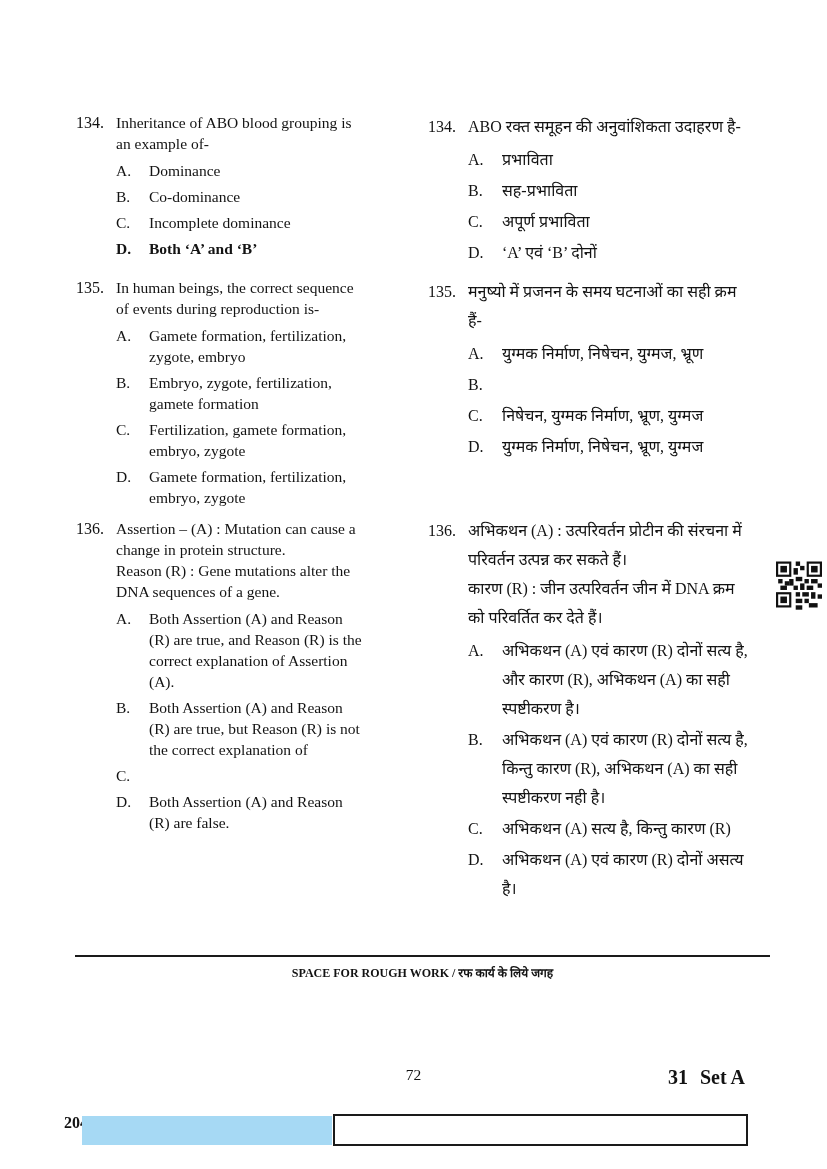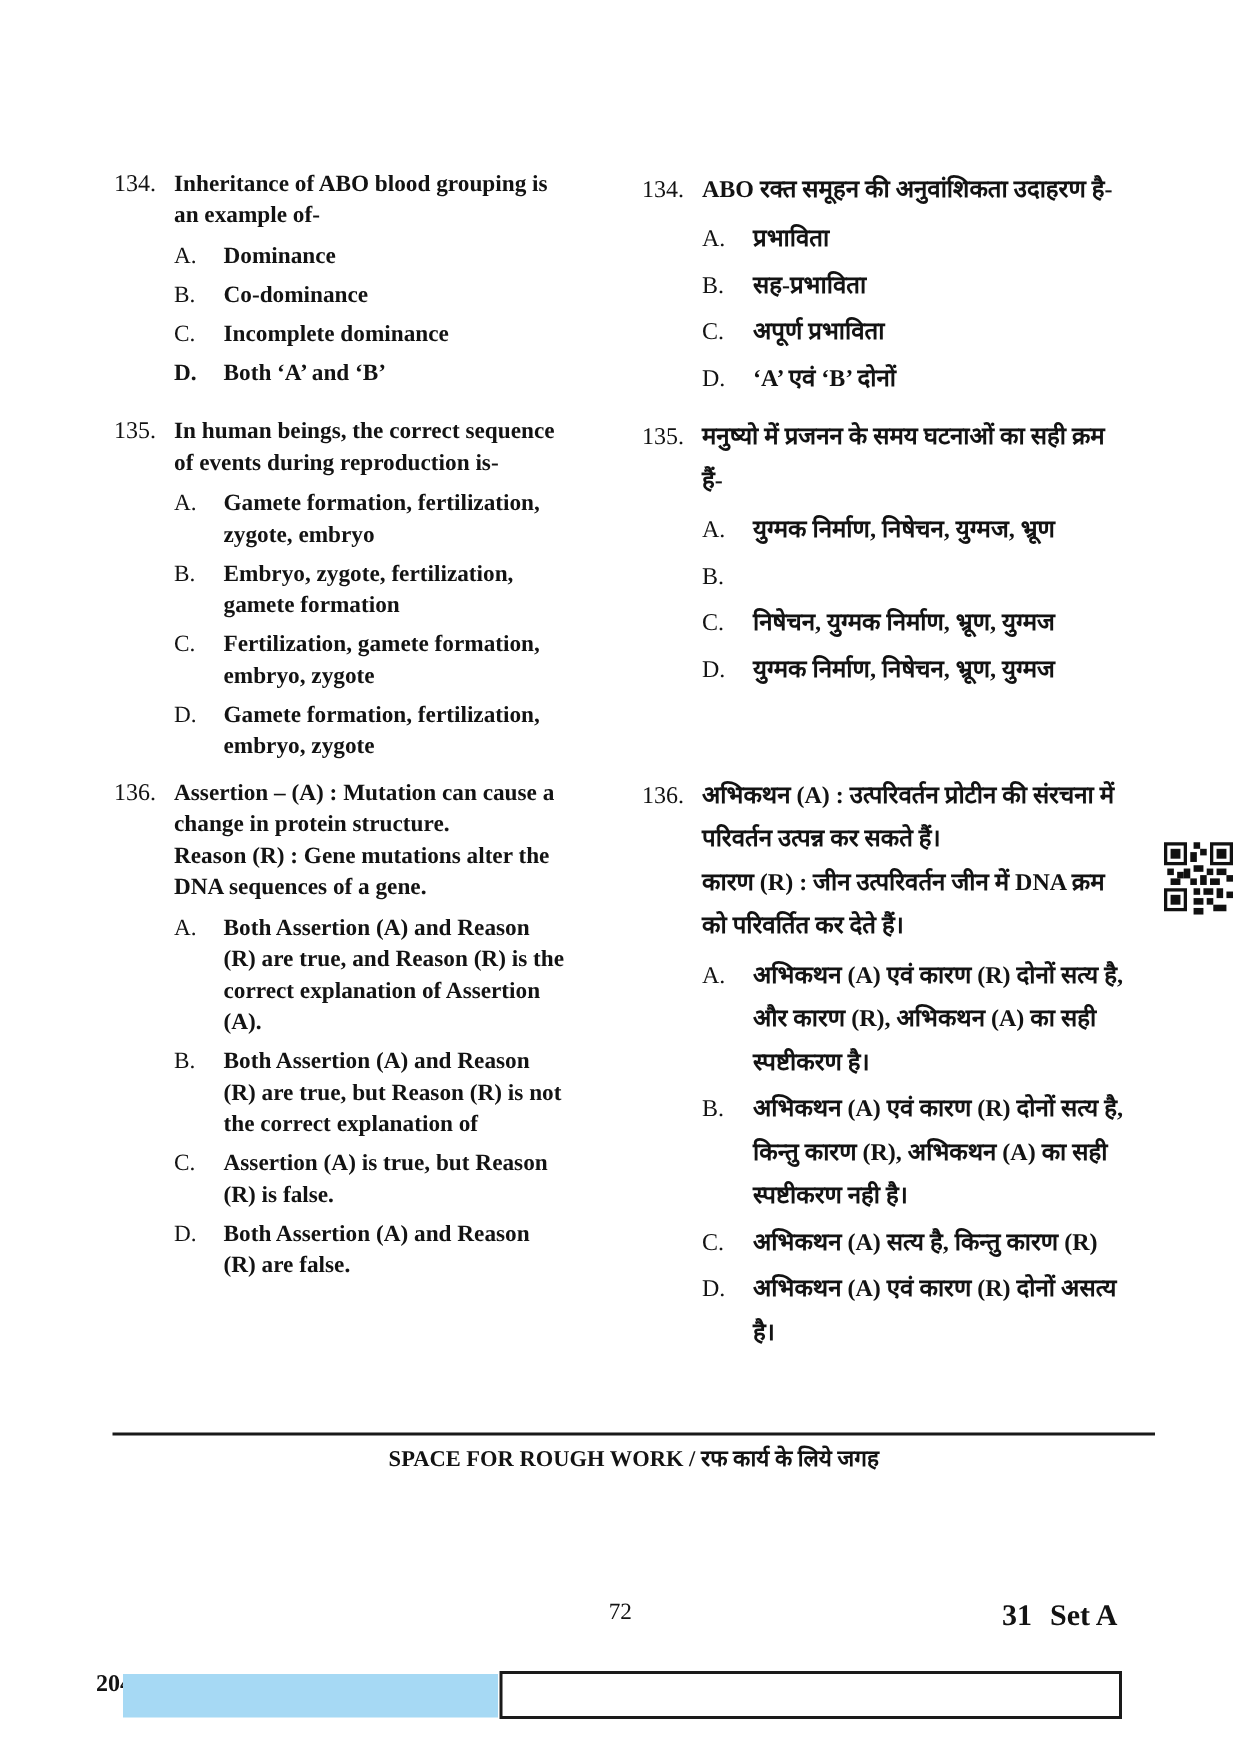--- a/index.html
+++ b/index.html
@@ -3,40 +3,40 @@
 <meta charset="utf-8">
 <style>
   html,body{margin:0;padding:0;}
   body{
     width:827px;height:1169px;background:#ffffff;position:relative;
     font-family:"Liberation Serif","DejaVu Serif",serif;color:#131313;
     overflow:hidden;
   }
   .q{position:absolute;padding-left:40px;box-sizing:border-box;}
   .qnum{position:absolute;left:0;top:0;font-weight:normal;}
-  .tline{white-space:nowrap;font-weight:bold;}
+  .tline{white-space:nowrap;}
   .opt{display:flex;}
   .letter{flex:none;}
   
   .en{font-size:15.5px;line-height:21px;}
   .en .qnum{font-size:16px;}
   .en .opts{margin-top:6px;}
   .en .opt{margin-top:5px;}
   .en .letter{width:33px;}
   .opt-bold{font-weight:bold;}
   
   .hi{font-size:16px;line-height:29px;}
   .hi .qnum{font-size:16px;}
   .hi .opts{margin-top:4px;}
   .hi .opt{margin-top:2px;}
   .hi .letter{width:34px;}
   
   .rule{position:absolute;left:75px;top:955px;width:695px;height:2px;background:#1a1a1a;}
   .rough{position:absolute;left:75px;top:962px;width:695px;text-align:center;
-         font-weight:bold;font-size:15px;line-height:22px;}
+         font-weight:bold;font-size:12px;line-height:22px;}
   .papercode{position:absolute;left:64px;top:1066px;font-weight:bold;font-size:16px;margin-top:48px;}
   .pageno{position:absolute;left:0;top:1066px;width:827px;text-align:center;font-size:15.5px;}
   .setinfo{position:absolute;right:82px;top:1066px;font-weight:bold;font-size:20px;}
   .setinfo .gap{display:inline-block;width:12px;}
   .bar-blue{position:absolute;left:82px;top:1116px;width:250px;height:29px;background:#a6d9f4;}
   .box-white{position:absolute;left:333px;top:1114px;width:411px;height:28px;
              background:#ffffff;border:2px solid #1a1a1a;}
   .qr{position:absolute;left:776px;top:558px;width:46px;height:53px;}
 </style>
 </head>
@@ -137,24 +137,20 @@
       <div class="opt">
         <span class="letter">B.</span>
         <div class="otext">
             <div class="tline">Both Assertion (A) and Reason</div>
             <div class="tline">(R) are true, but Reason (R) is not</div>
             <div class="tline">the correct explanation of</div>
           </div>
       </div>
       <div class="opt">
         <span class="letter">C.</span>
-        <div class="otext">
-            <div class="tline">Assertion (A) is true, but Reason</div>
-            <div class="tline">(R) is false.</div>
-          </div>
       </div>
       <div class="opt">
         <span class="letter">D.</span>
         <div class="otext">
             <div class="tline">Both Assertion (A) and Reason</div>
             <div class="tline">(R) are false.</div>
           </div>
       </div>
     </div>
   </div>

